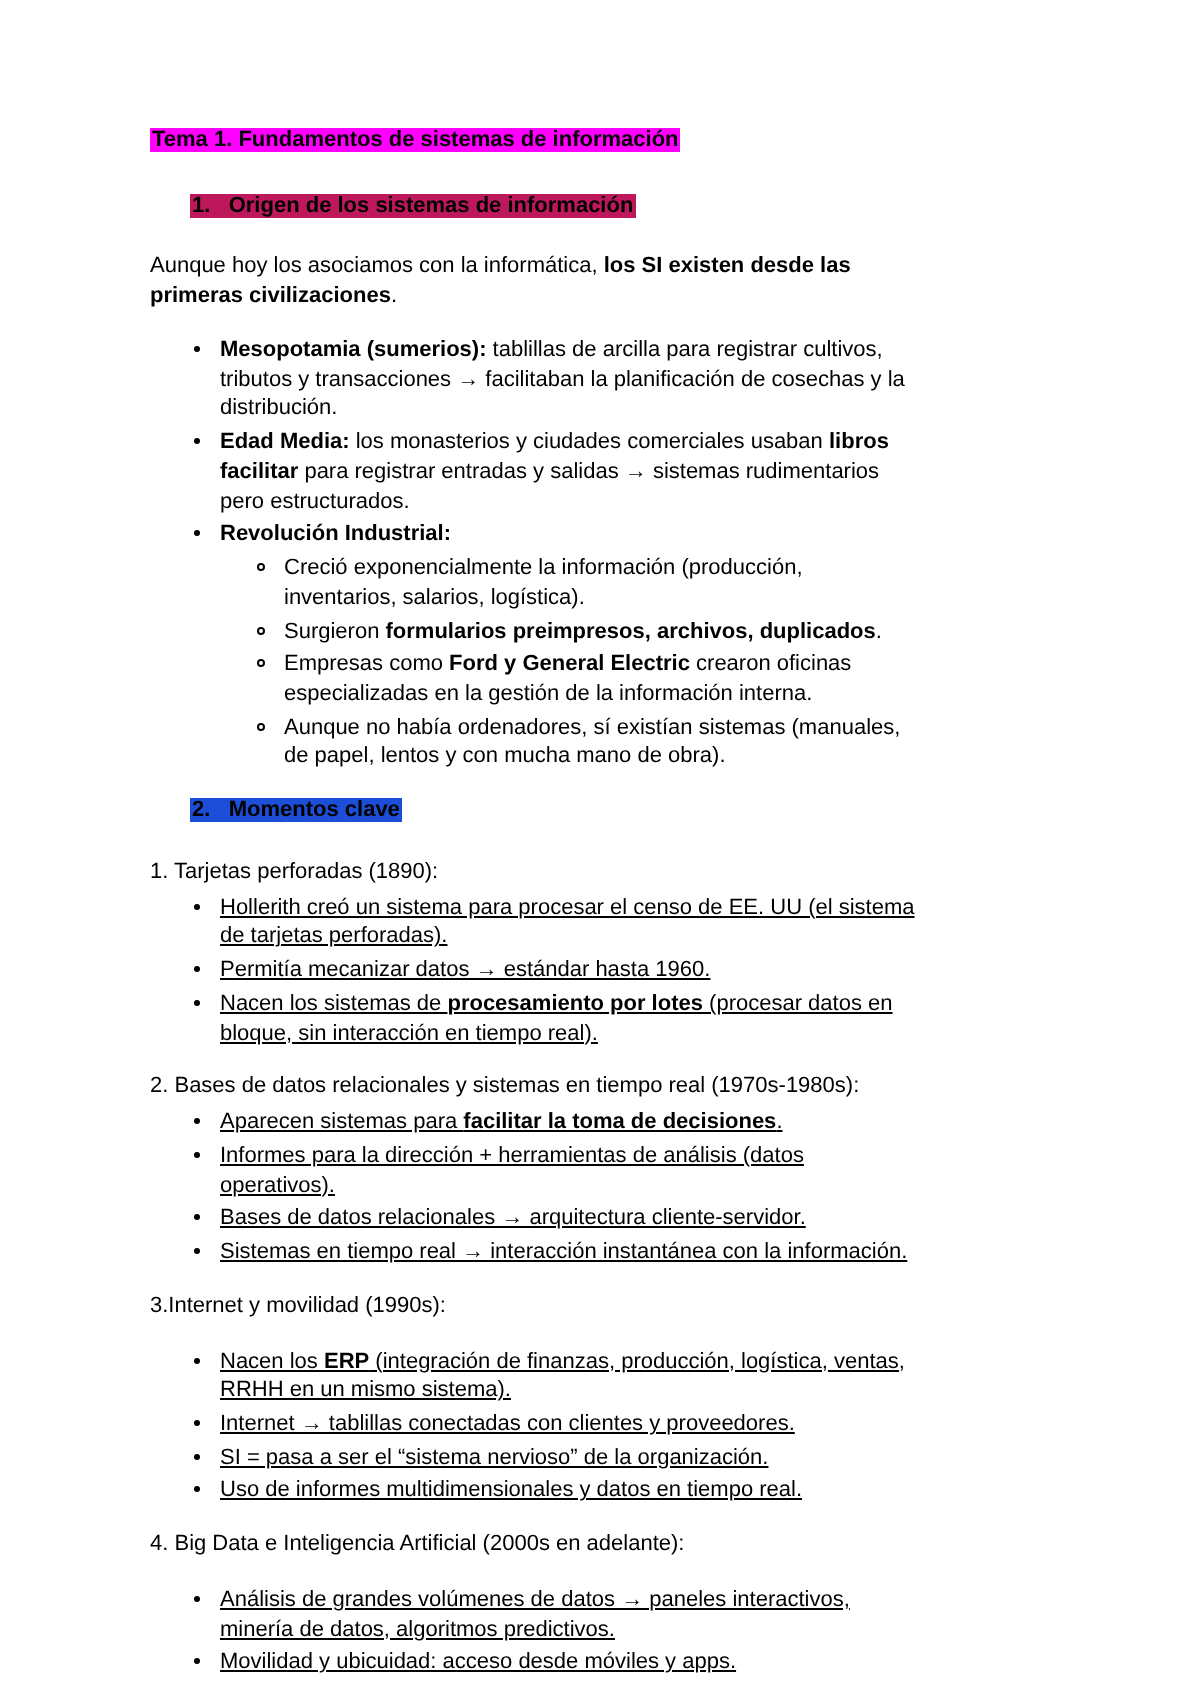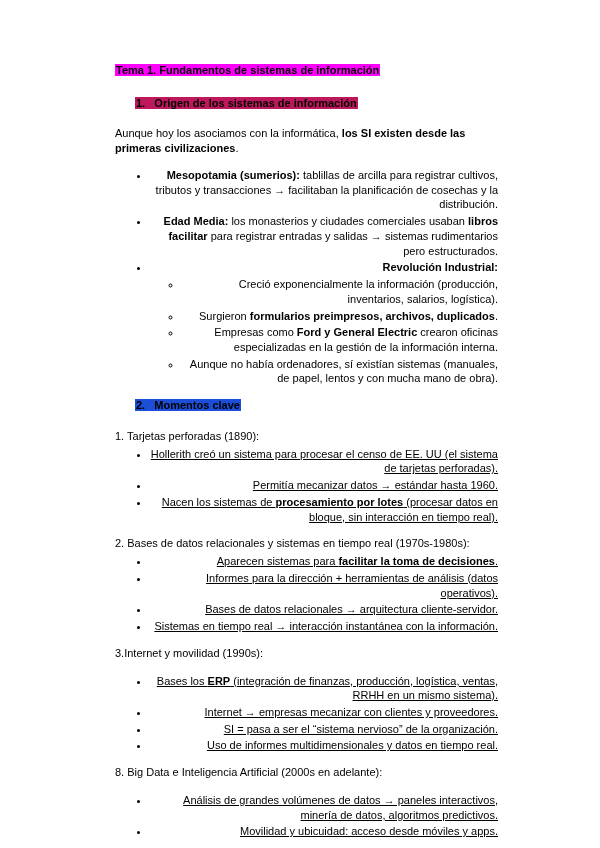--- a/index.html
+++ b/index.html
@@ -10,38 +10,36 @@
     overflow: hidden;
     font-family: "Liberation Sans", sans-serif;
   }
   .page {
     width: 532px;
     height: 848px;
     padding: 63px 74px 30px 75px;
     font-size: 11px;
     line-height: 1.34;
     color: #000000;
-    margin-left: 40px;
   }
   b { font-weight: bold; }
   .hl {
     background: #ff00ff;
     font-weight: bold;
     padding: 0 1px;
     white-space: pre-wrap;
   }
   .title-line { margin-bottom: 18px; }
   .heading-line { padding-left: 20px; margin-bottom: 16px; }
   .heading2-line { padding-left: 20px; margin: 9px 0 16px 0; }
   .para { margin-bottom: 12px; }
   ul.l1 {
     list-style: disc outside;
     padding-left: 35px;
     margin-bottom: 12px;
-    text-align: right;
   }
   ul.l1 > li { margin-bottom: 2px; }
   ul.l2 {
     list-style: circle outside;
     padding-left: 32px;
     margin-top: 2px;
   }
   ul.l2 > li { margin-bottom: 2px; }
   .moment-title { font-weight: normal; margin: 12px 0 3px 0; }
   .moment-title.gap { margin-bottom: 13px; }
@@ -94,25 +92,25 @@
   <p class="moment-title">2. Bases de datos relacionales y sistemas en tiempo real (1970s-1980s):</p>
   <ul class="l1 moment-list">
       <li><span><span>Aparecen sistemas para </span><b>facilitar la toma de decisiones</b><span>.</span></span></li>
       <li><span><span>Informes para la dirección + herramientas de análisis (datos operativos).</span></span></li>
       <li><span><span>Bases de datos relacionales → arquitectura cliente-servidor.</span></span></li>
       <li><span><span>Sistemas en tiempo real → interacción instantánea con la información.</span></span></li>
     </ul>
 
   <p class="moment-title gap">3.Internet y movilidad (1990s):</p>
   <ul class="l1 moment-list">
-      <li><span><span>Bases los </span><b>ERP</b><span> (integración de finanzas, producción, logística, ventas, RRHH en un mismo sistema).</span></span></li>
-      <li><span><span>Internet → empresas mecanizar con clientes y proveedores.</span></span></li>
+      <li><span><span>Nacen los </span><b>ERP</b><span> (integración de finanzas, producción, logística, ventas, RRHH en un mismo sistema).</span></span></li>
+      <li><span><span>Internet → tablillas conectadas con clientes y proveedores.</span></span></li>
       <li><span><span>SI = pasa a ser el “sistema nervioso” de la organización.</span></span></li>
       <li><span><span>Uso de informes multidimensionales y datos en tiempo real.</span></span></li>
     </ul>
 
-  <p class="moment-title gap">8. Big Data e Inteligencia Artificial (2000s en adelante):</p>
+  <p class="moment-title gap">4. Big Data e Inteligencia Artificial (2000s en adelante):</p>
   <ul class="l1 moment-list">
       <li><span><span>Análisis de grandes volúmenes de datos → paneles interactivos, minería de datos, algoritmos predictivos.</span></span></li>
       <li><span><span>Movilidad y ubicuidad: acceso desde móviles y apps.</span></span></li>
     </ul>
 
 </div>
 
 </body></html>

